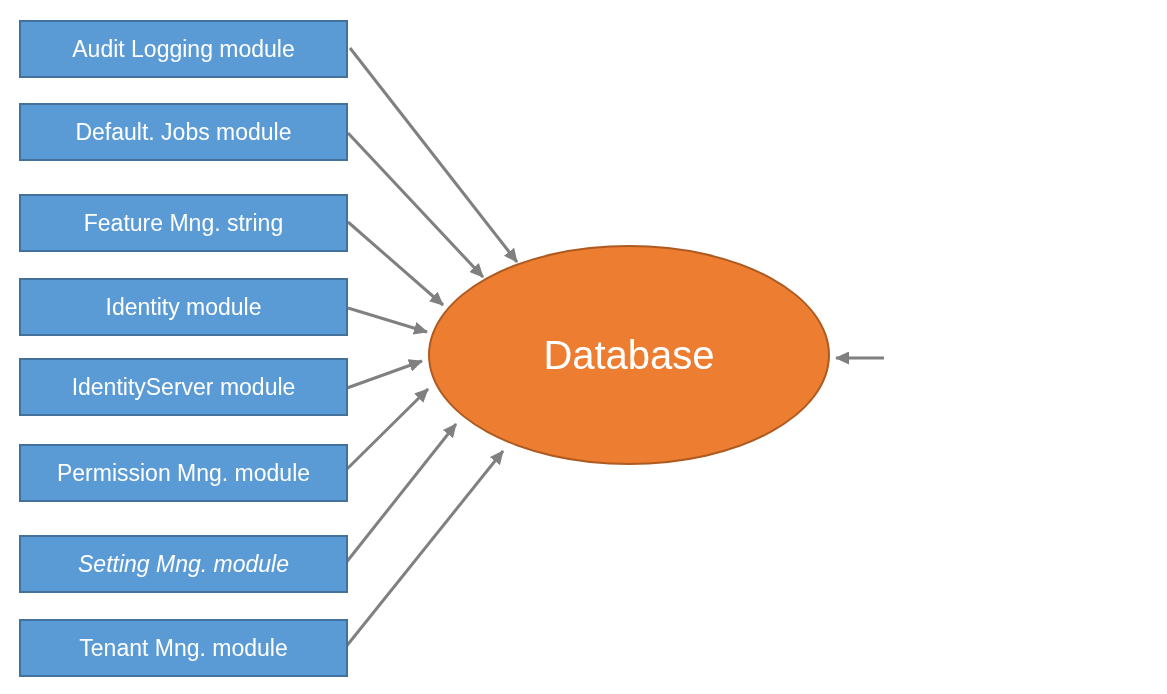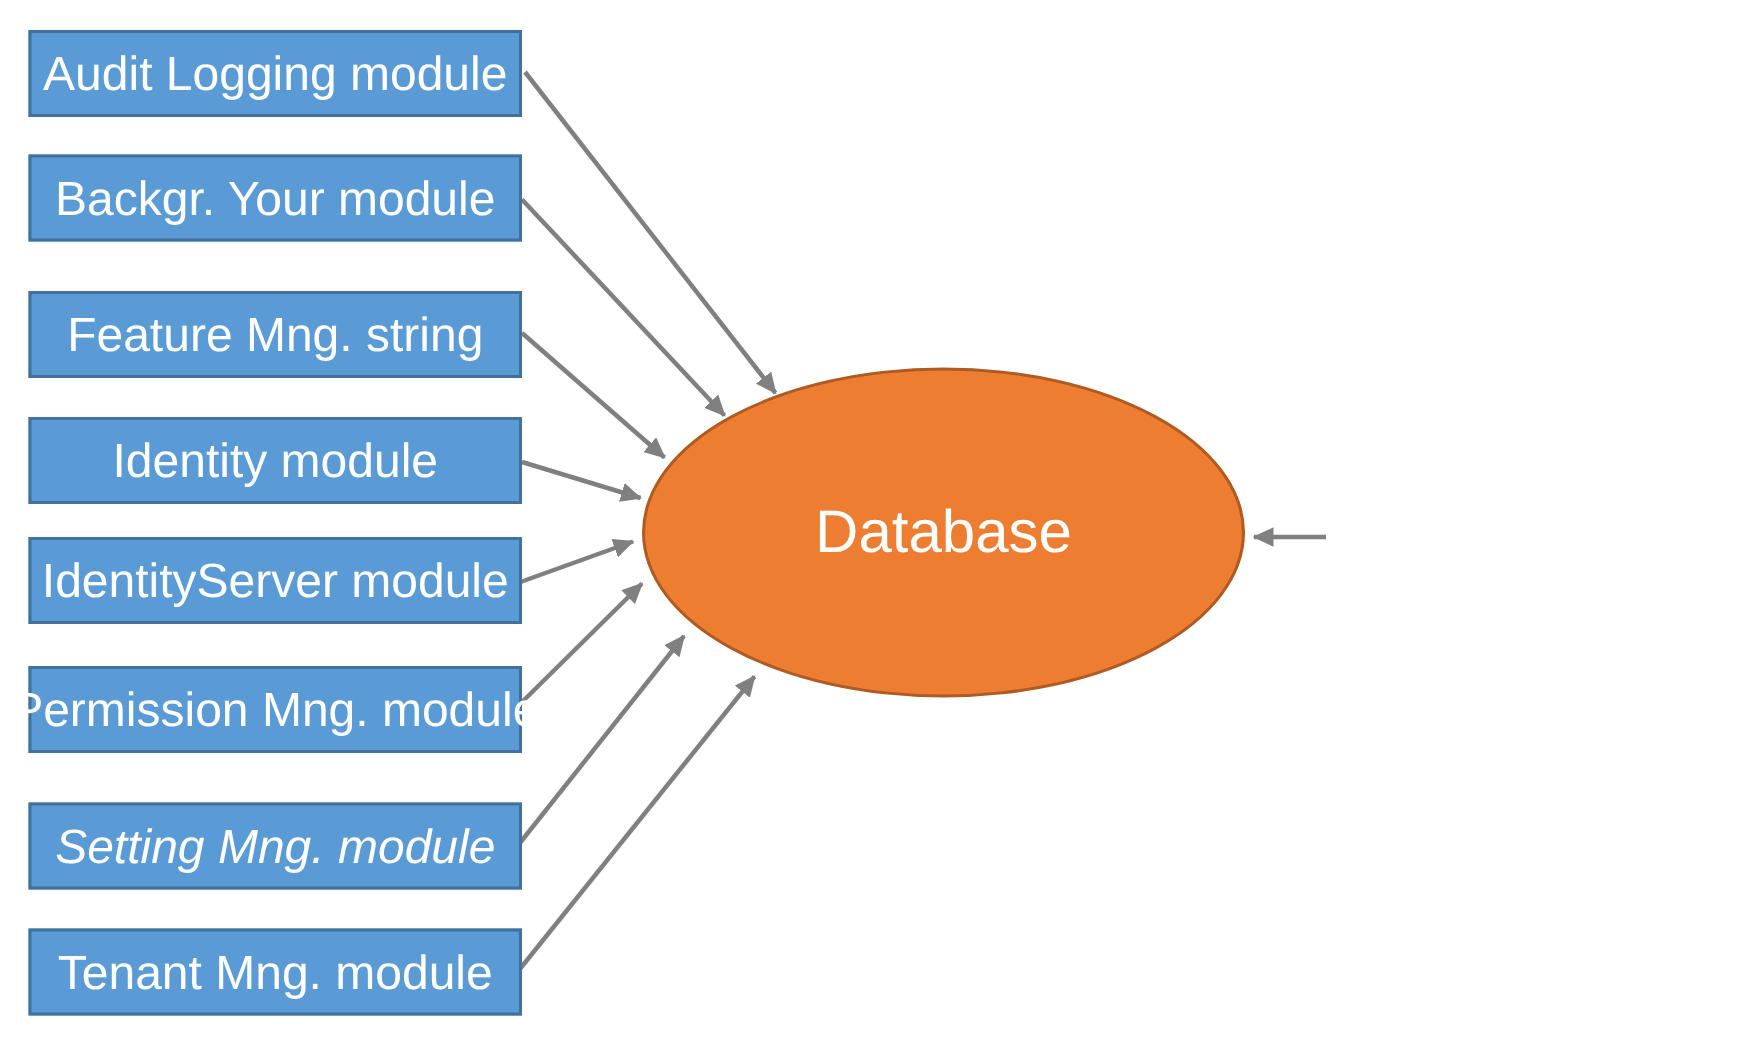--- a/index.html
+++ b/index.html
@@ -14,21 +14,21 @@
     position: relative; width: 1167px; height: 694px;
     background: var(--bg); overflow: hidden;
   }
   .arrow-layer { position: absolute; left: 0; top: 0; width: 1167px; height: 694px; }
   .module {
     position: absolute; left: 19px; width: 329px; height: 58px;
     background: var(--blue); border: 2px solid var(--blue-border);
     display: flex; align-items: center; justify-content: center;
   }
   .module .label {
-    color: var(--text); font-size: 32px; white-space: nowrap;
+    color: var(--text); font-size: 23px; white-space: nowrap;
   }
   .db-ellipse {
     position: absolute; left: 428px; top: 245px; width: 402px; height: 220px;
     background: var(--orange); border: 2px solid var(--orange-border);
     border-radius: 50%;
     display: flex; flex-direction: column; align-items: center; justify-content: center;
     color: var(--text); text-align: center;
   }
   .db-title { font-size: 40px; line-height: 1.15; }
   .db-subtitle { font-size: 22px; line-height: 1.3; }
@@ -61,21 +61,21 @@
         <line x1="345" y1="648" x2="503" y2="451" stroke="#808080" stroke-width="3" marker-end="url(#arrowhead)"></line>
         <line x1="884" y1="358" x2="836" y2="358" stroke="#808080" stroke-width="3" marker-end="url(#arrowhead)"></line>
       </g>
   </svg>
 
   <div id="modules">
       <div class="module" style="top: 20px;">
       <span class="label">Audit Logging module</span>
     </div>
       <div class="module" style="top: 103px;">
-      <span class="label">Backgr. Your module</span>
+      <span class="label">Default. Jobs module</span>
     </div>
       <div class="module" style="top: 194px;">
       <span class="label">Feature Mng. string</span>
     </div>
       <div class="module" style="top: 278px;">
       <span class="label">Identity module</span>
     </div>
       <div class="module" style="top: 358px;">
       <span class="label">IdentityServer module</span>
     </div>

